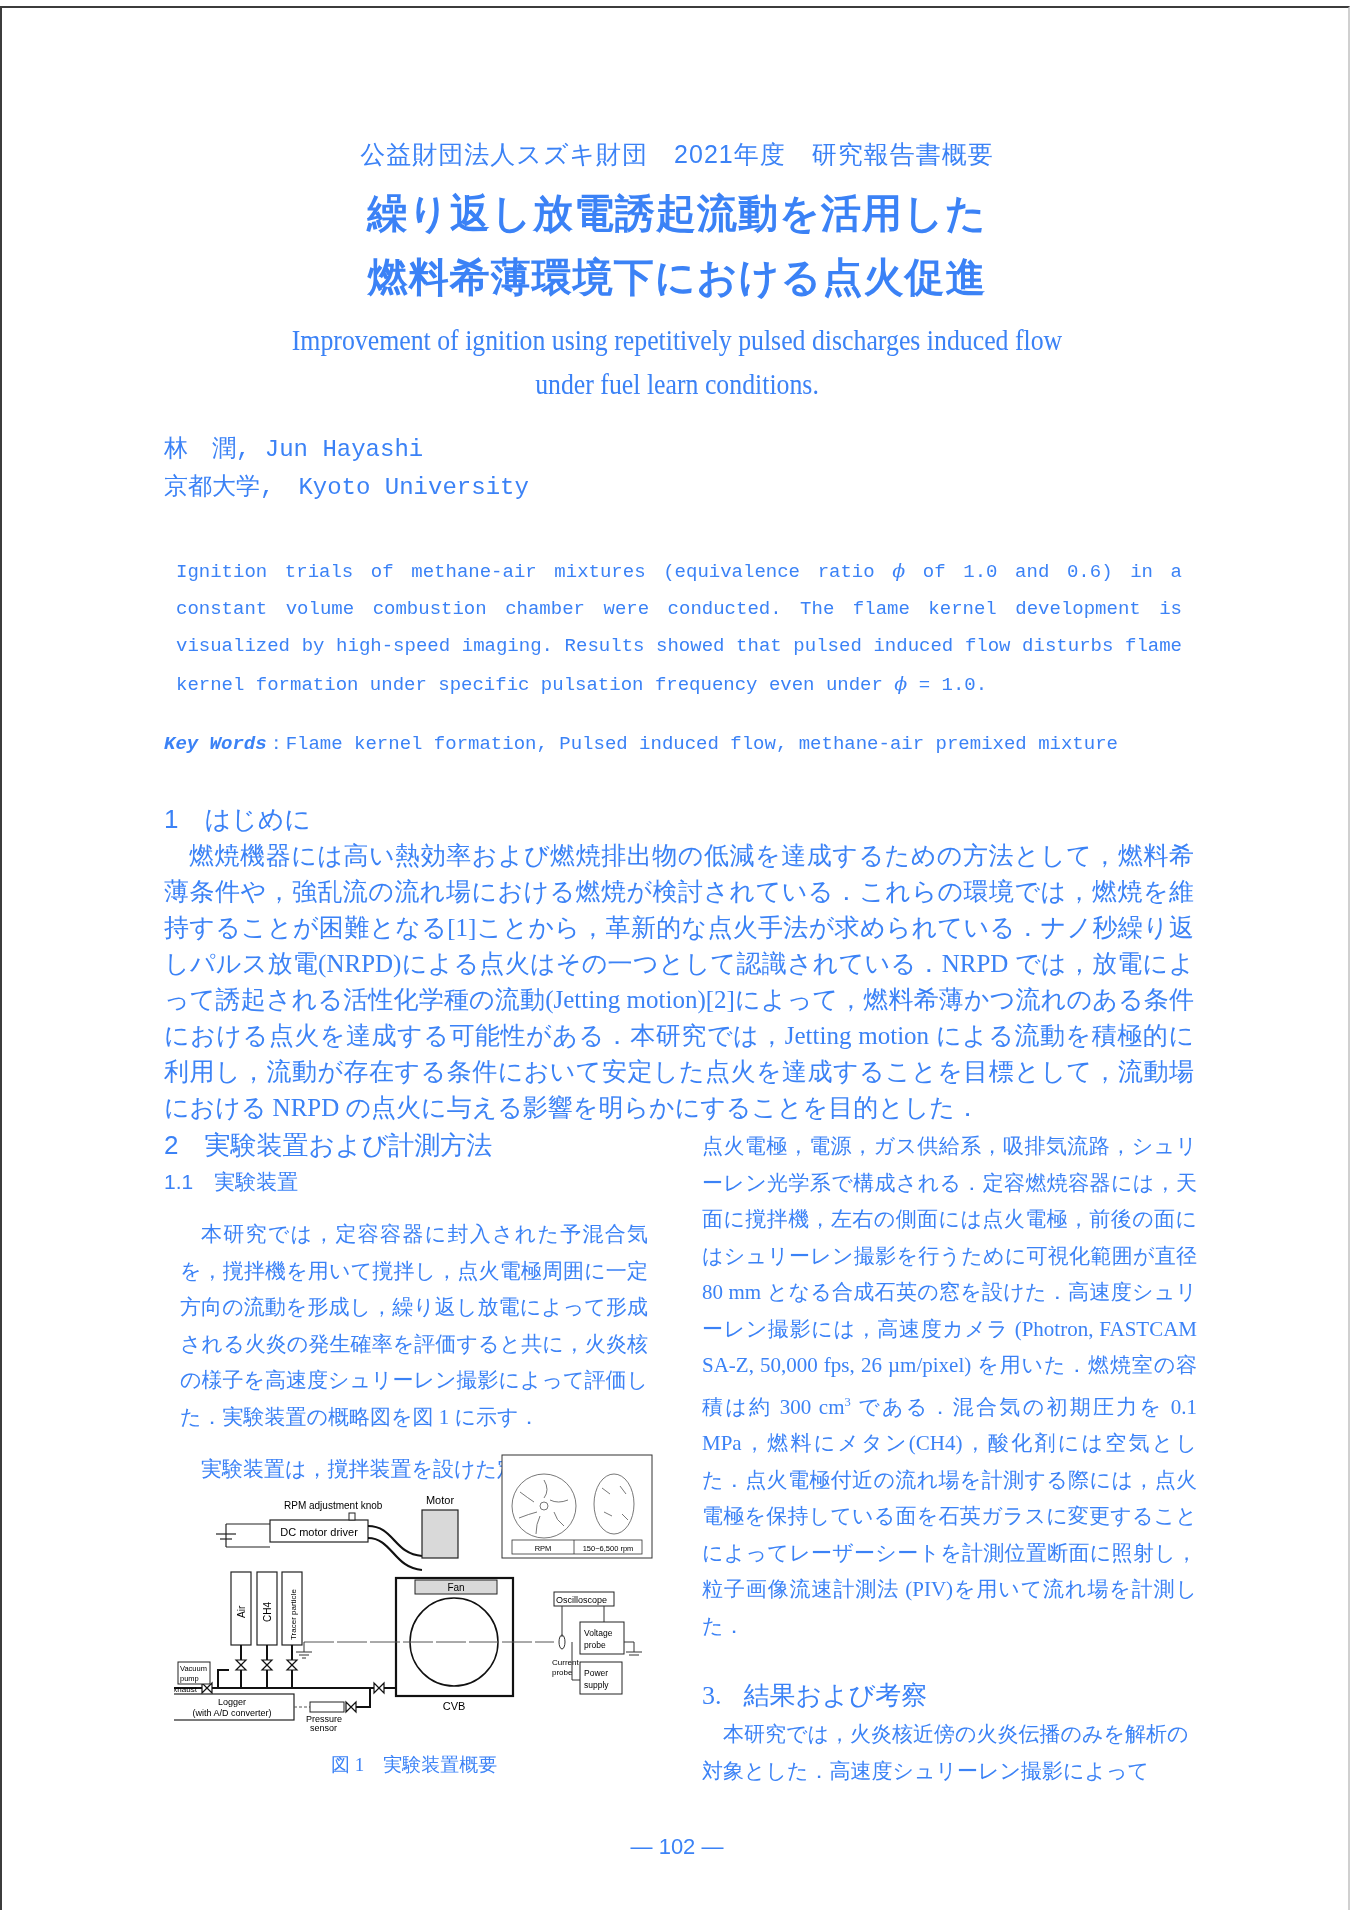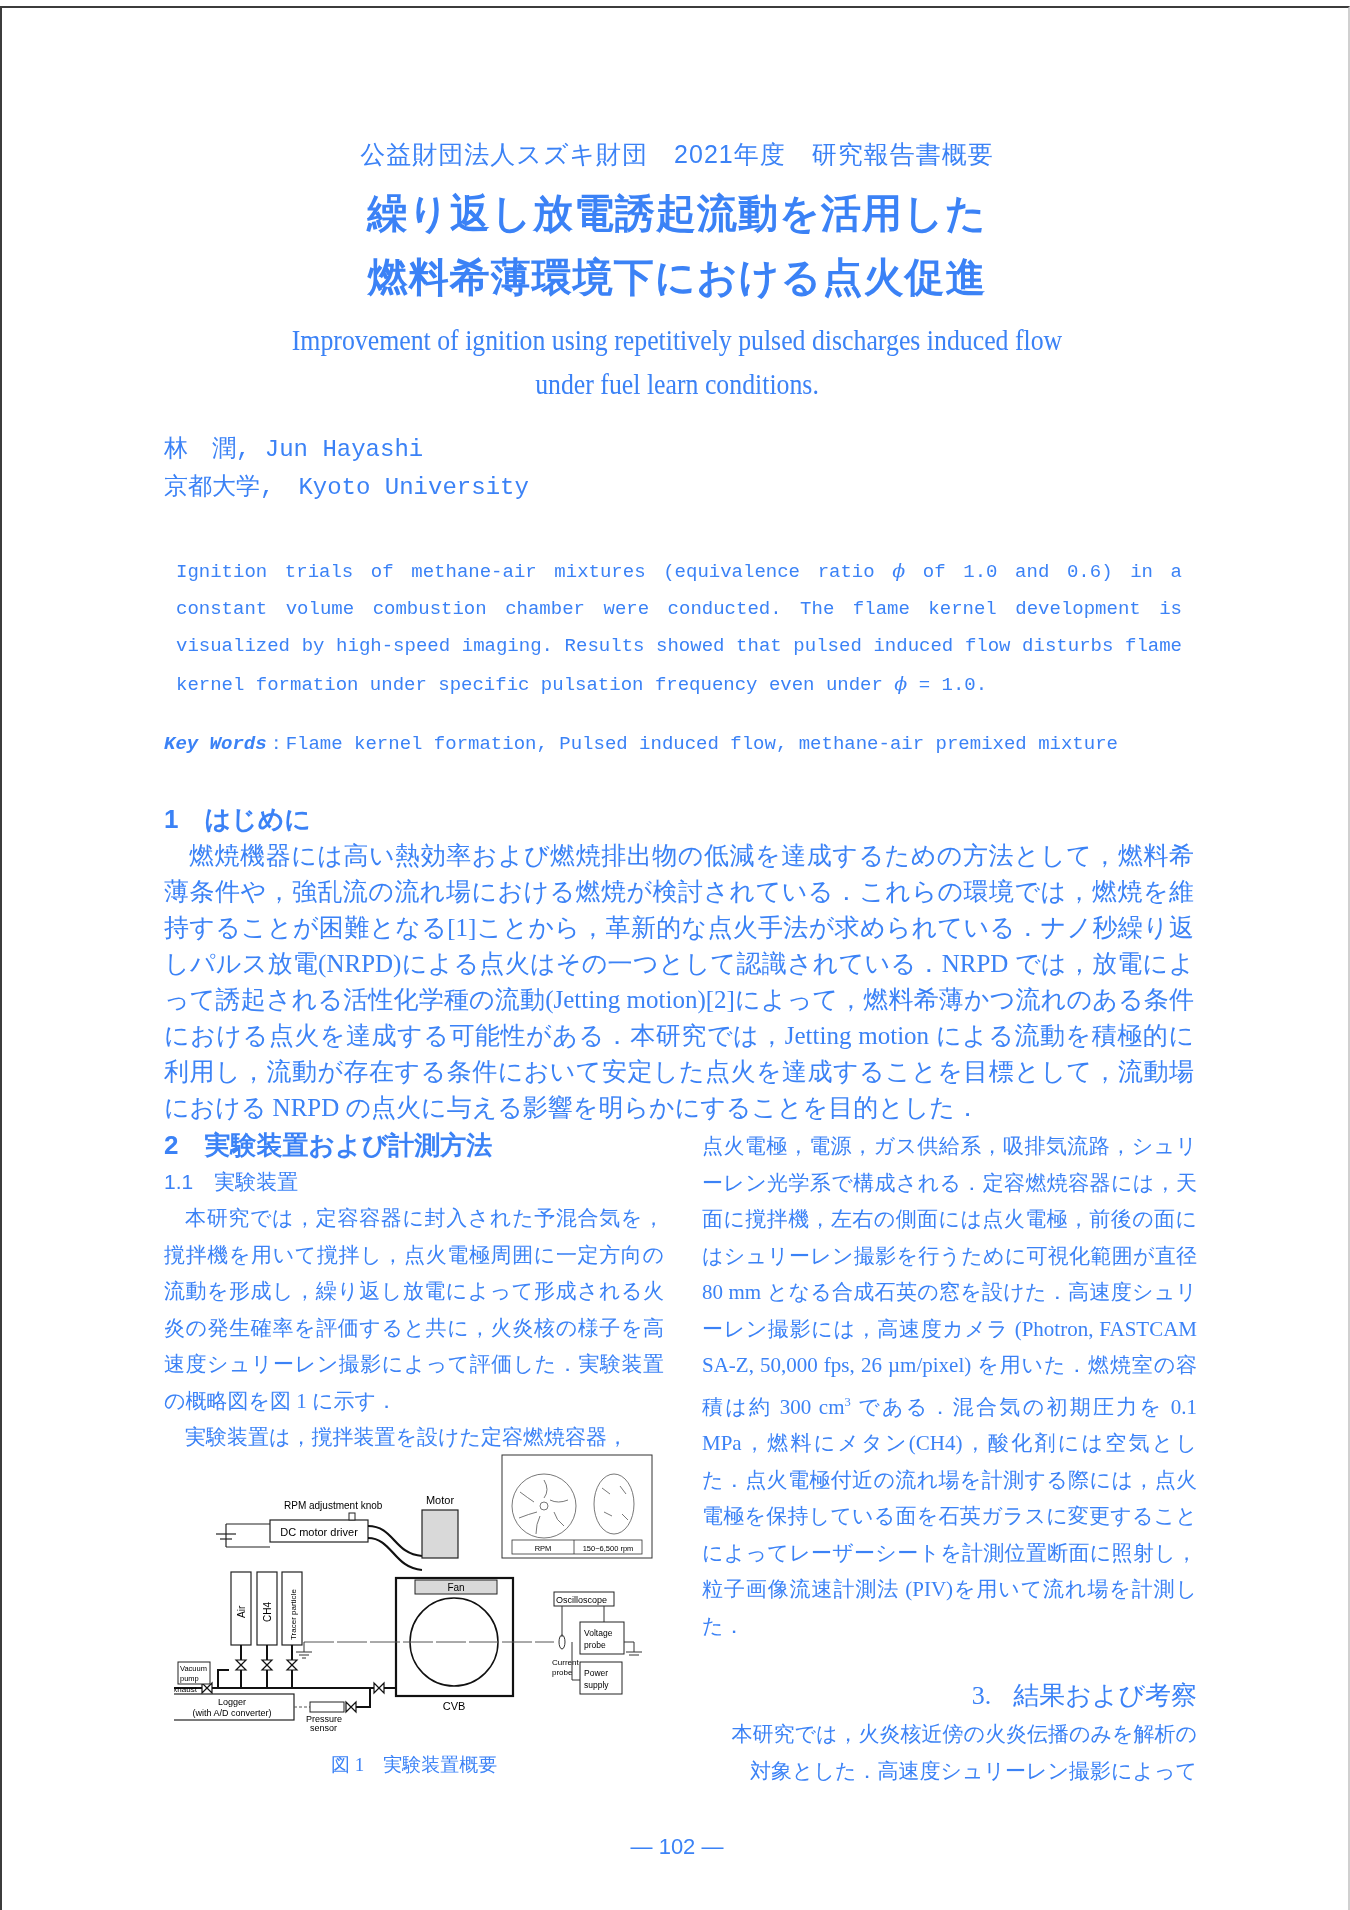--- a/index.html
+++ b/index.html
@@ -26,32 +26,32 @@
   .au1 { top: 424px; }
   .au2 { top: 462px; }
 
   .abstract { left: 162px; width: 1030px; top: 532px; font-size: 19px; line-height: 37px; text-align: justify; text-align-last: left; }
   .abstract p { margin: 12px; }
   .phi { font-style: italic; font-family: "DejaVu Serif", serif; }
 
   .keywords { left: 162px; top: 722px; font-size: 19px; }
   .kw-label { font-weight: bold; font-style: italic; }
 
-  .sec-head { font-size: 26px; font-weight: bold; }
+  .sec-head { font-size: 26px; font-weight: normal; }
   .sec1 { left: 162px; top: 794px; }
   .body-full { left: 162px; width: 1030px; top: 830px; font-size: 25px; line-height: 36px; text-align: justify; }
   .body-full p { margin: 0; }
   .indent { text-indent: 1em; }
 
   .col-left { left: 162px; width: 500px; }
-  .col-right { left: 700px; width: 495px; text-align: right; }
+  .col-right { left: 700px; width: 495px; }
   .sec2 { top: 1120px; }
   .sub21 { top: 1160px; font-size: 21px; }
   .left-body { top: 1192px; font-size: 21px; line-height: 36.5px; text-align: justify; }
-  .left-body p { margin: 0; }
+  .left-body p { margin: 16px; }
 
   .figure { left: 172px; top: 1444px; width: 488px; height: 290px; }
   .fig-caption { left: 162px; width: 500px; top: 1744px; text-align: center; font-size: 19px; }
 
   .right-body { top: 1120px; font-size: 21px; line-height: 36.5px; text-align: justify; }
   .right-body p { margin: 0; }
   .sec3 { top: 1670px; font-size: 26px; }
   .sec3 .num { font-family: "Liberation Serif", serif; margin-right: 22px; }
   .right-body2 { top: 1708px; font-size: 21px; line-height: 36.5px; }
   .right-body2 p { margin: 0; }

